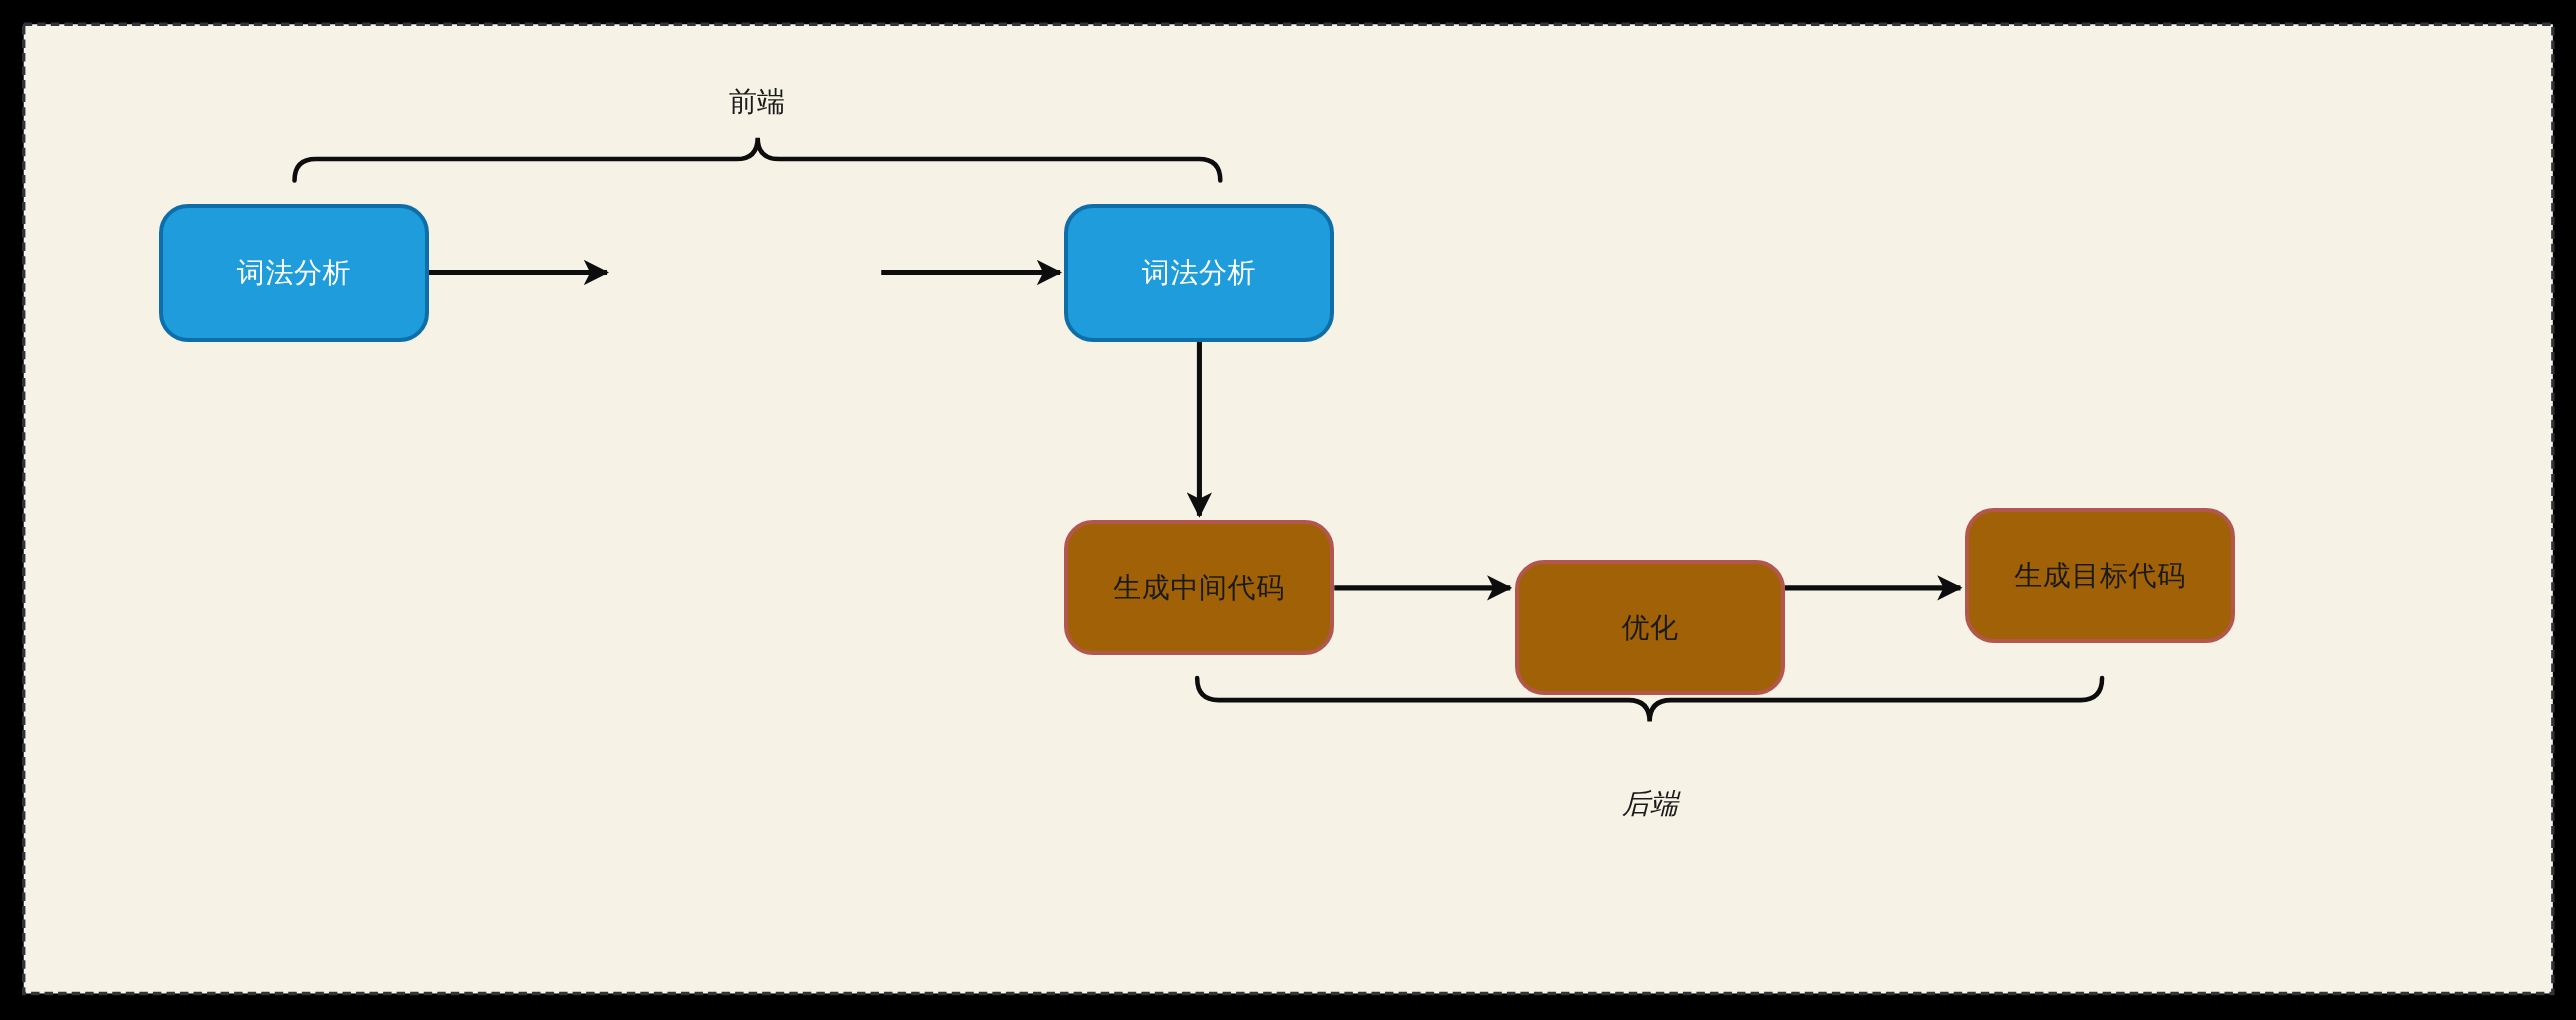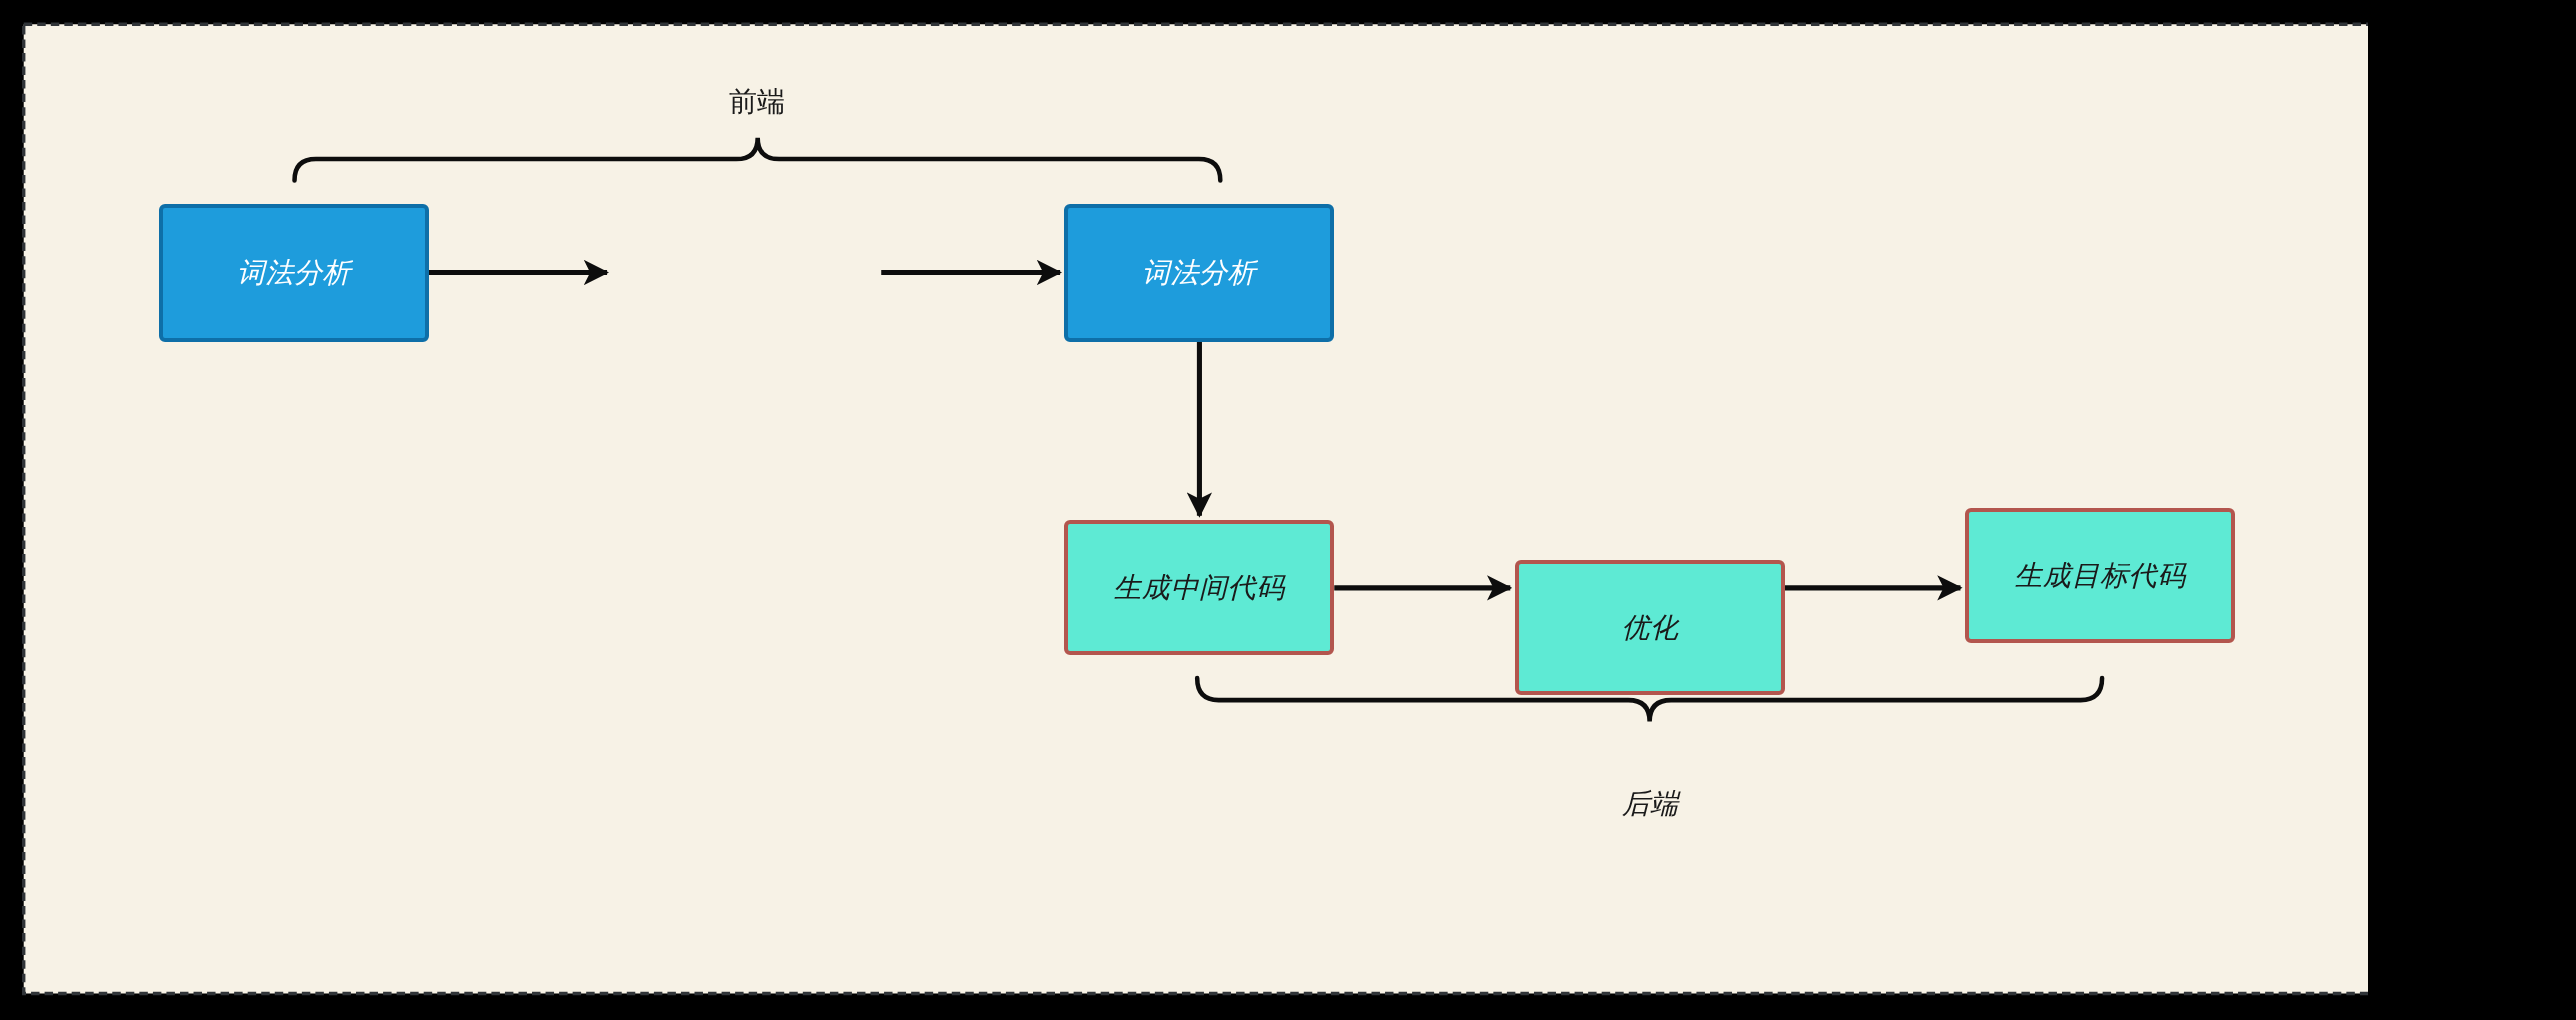--- a/index.html
+++ b/index.html
@@ -3,21 +3,21 @@
 <meta charset="utf-8">
 <style>
   html, body {
     margin: 0;
     padding: 0;
     background: #000000;
     font-family: "Liberation Sans", "DejaVu Sans", sans-serif;
   }
   .stage {
     position: relative;
-    width: 2368px;
+    width: 2576px;
     height: 1020px;
     background: #000000;
     overflow: hidden;
   }
   .underlay {
     position: absolute;
     left: 0;
     top: 0;
     width: 2576px;
     height: 1020px;
@@ -26,33 +26,32 @@
   .node {
     position: absolute;
     box-sizing: border-box;
     width: 270px;
     display: flex;
     align-items: center;
     justify-content: center;
     text-align: center;
     font-size: 28px;
     line-height: 1.2;
-    border-radius: 6px;
+    border-radius: 29px;
     letter-spacing: 0.6px;
-    font-style: italic;
   }
   .node.blue {
     height: 138px;
     background: #1E9CDC;
     border: 4.5px solid #0E6FA8;
     color: #FFFFFF;
   }
   .node.pink {
     height: 135px;
-    background: #5eead4;
+    background: #a16207;
     border: 4.5px solid #B3564E;
     color: #1A1A1A;
     align-items: center;
   }
   .brace-label {
     position: absolute;
     transform: translateX(-50%);
     font-size: 28px;
     line-height: 1.15;
     color: #1A1A1A;

